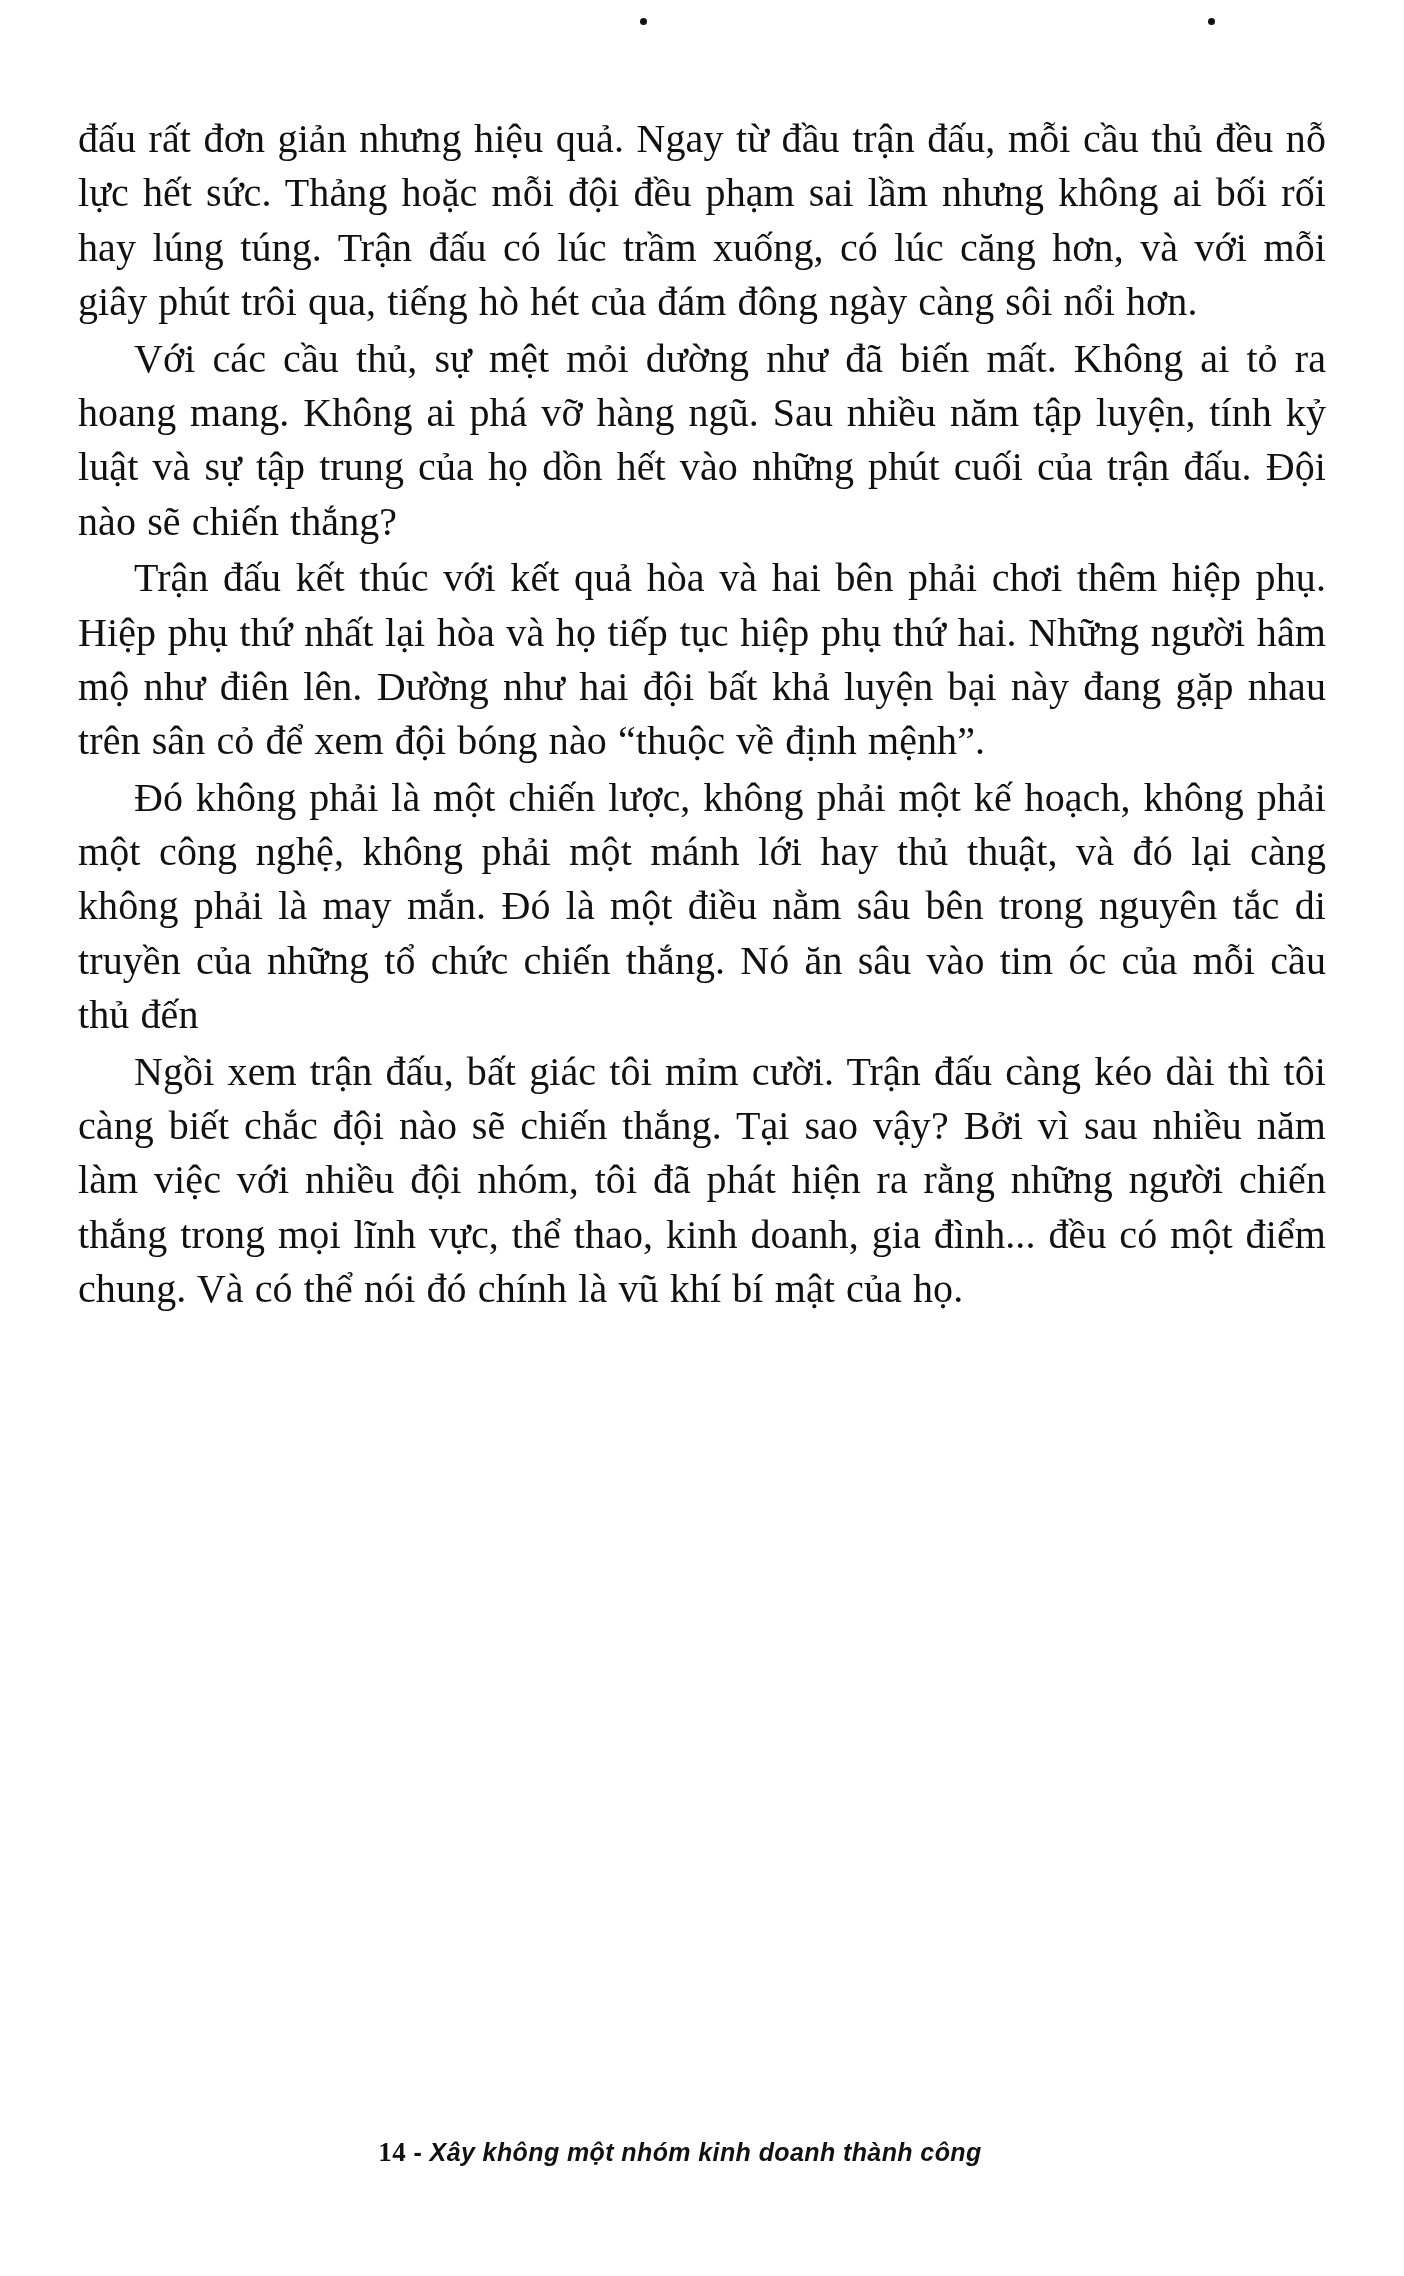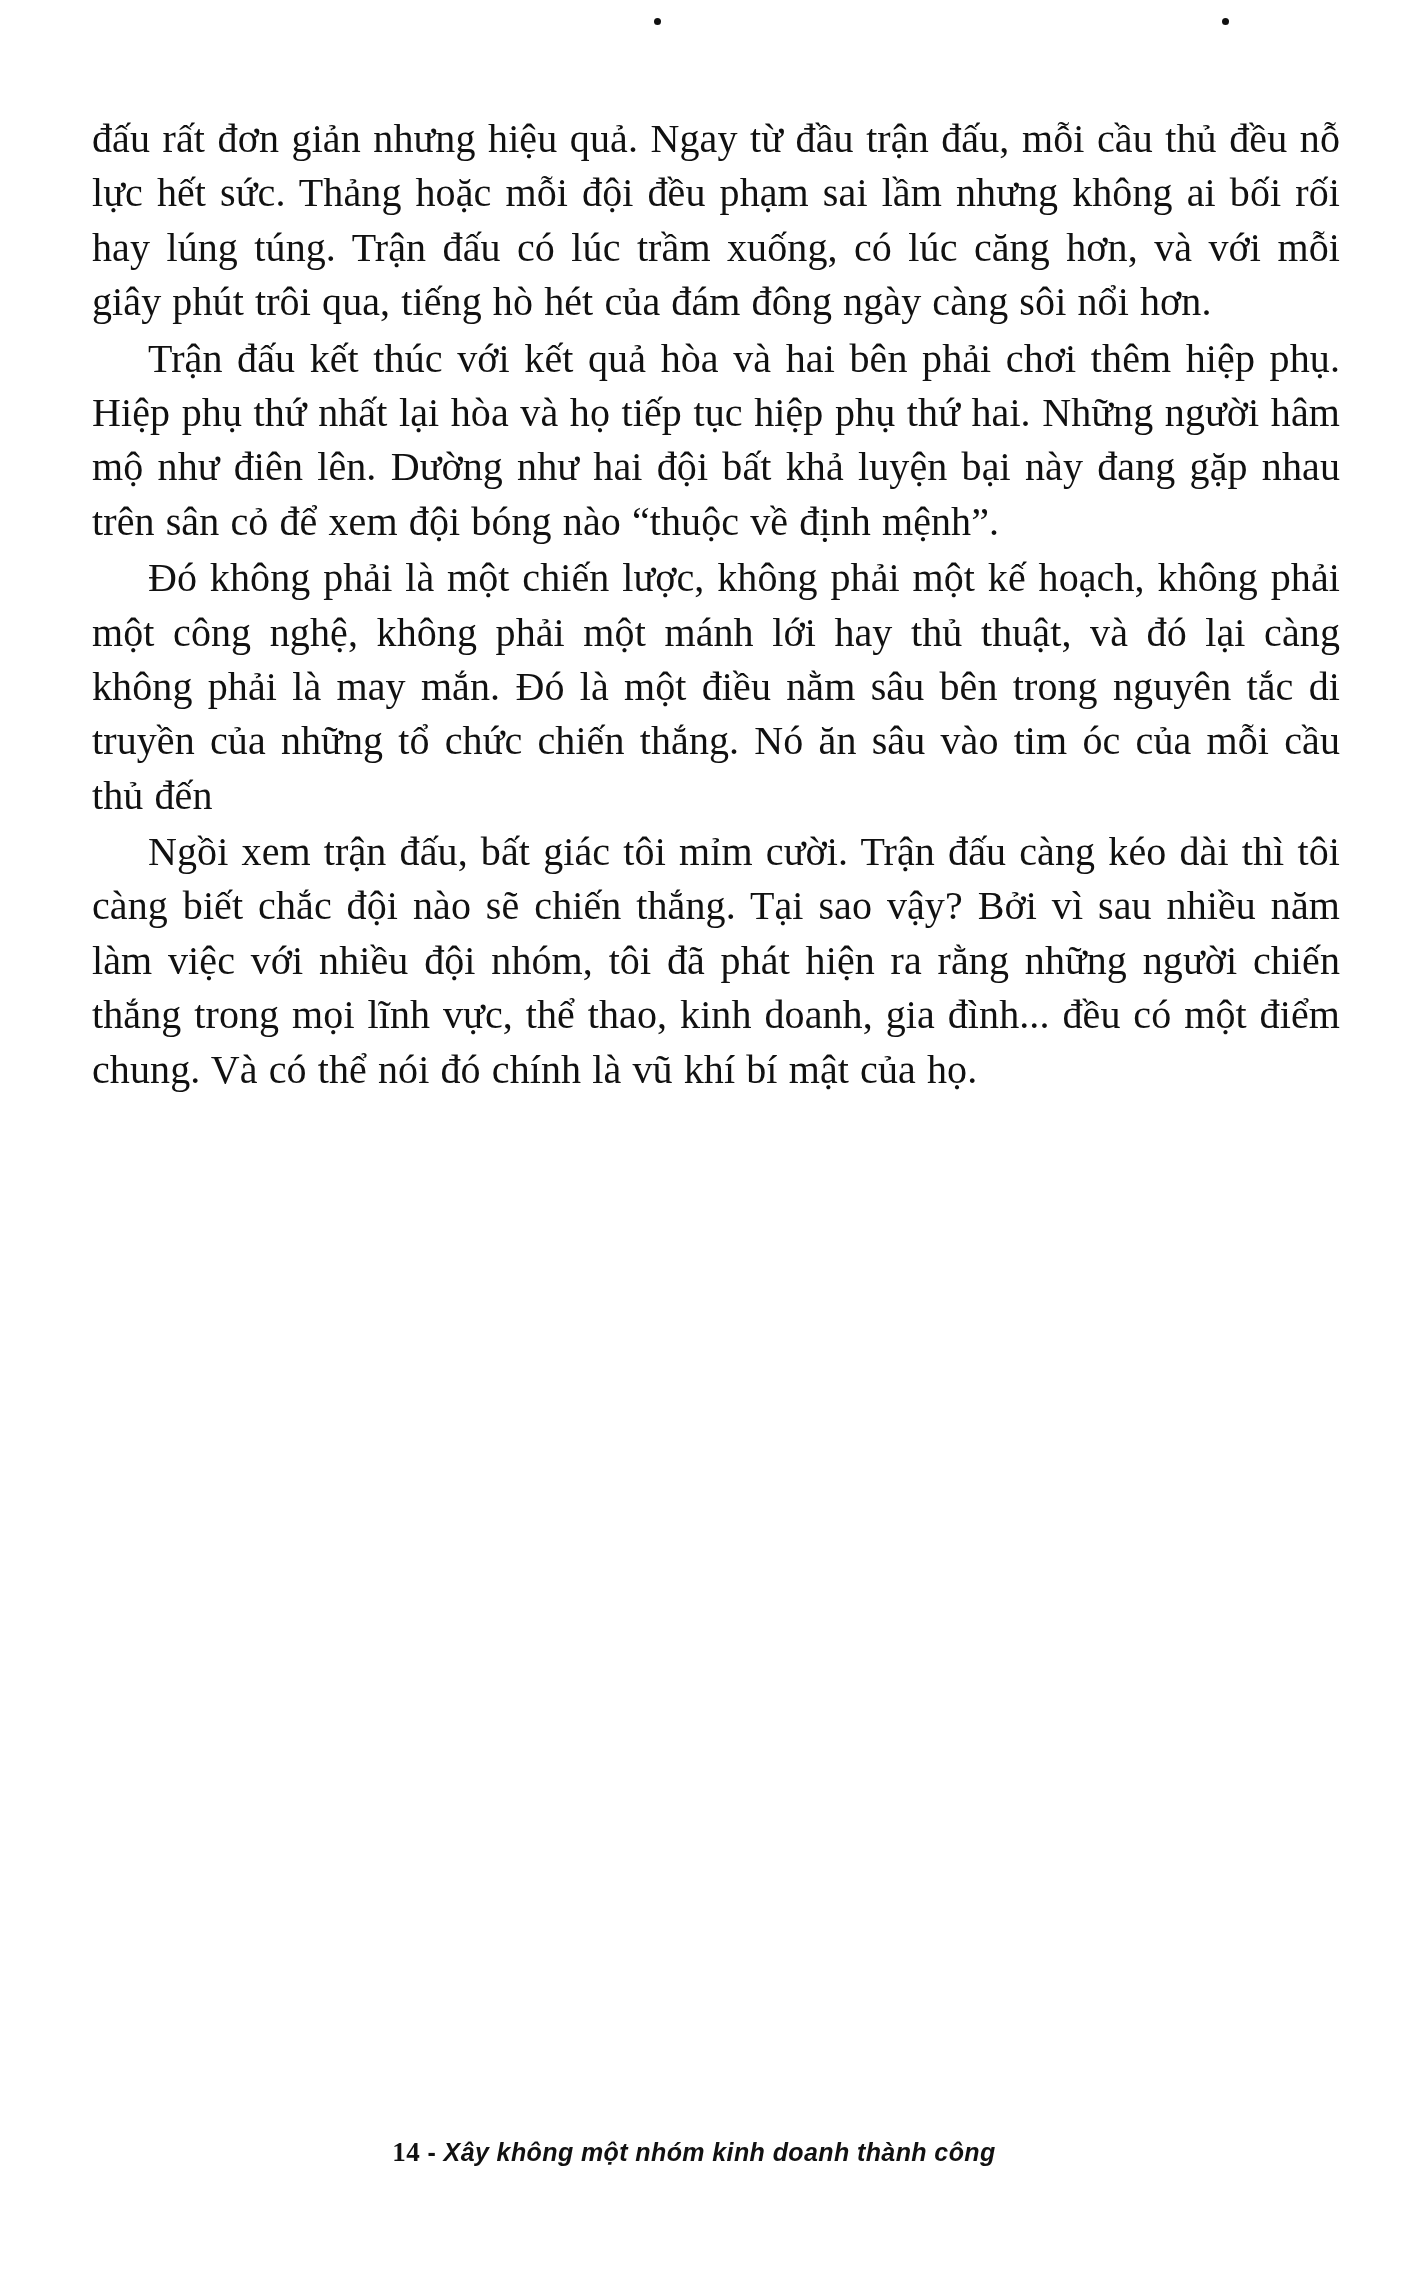--- a/index.html
+++ b/index.html
@@ -10,21 +10,21 @@
   body {
     width: 1404px;
     height: 2276px;
     position: relative;
     font-family: "Liberation Serif", serif;
     color: #0c0c0c;
     overflow: hidden;
   }
   .page {
     position: absolute;
-    top: 0; left: 14px;
+    top: 0; left: 0;
     width: 1360px;
     height: 2276px;
     box-sizing: border-box;
   }
   .top-marks {
     position: absolute;
     top: 18px;
     left: 0;
     width: 100%;
     height: 20px;
@@ -90,20 +90,21 @@
 
 <div class="page">
 
   <div class="top-marks">
     <span class="mark left"></span>
     <span class="mark right"></span>
   </div>
 
   <div class="body-text">
     <p>đấu rất đơn giản nhưng hiệu quả. Ngay từ đầu trận đấu, mỗi cầu thủ đều nỗ lực hết sức. Thảng hoặc mỗi đội đều phạm sai lầm nhưng không ai bối rối hay lúng túng. Trận đấu có lúc trầm xuống, có lúc căng hơn, và với mỗi giây phút trôi qua, tiếng hò hét của đám đông ngày càng sôi nổi hơn.</p>
+    <p class="indent">Với các cầu thủ, sự mệt mỏi dường như đã biến mất. Không ai tỏ ra hoang mang. Không ai phá vỡ hàng ngũ. Sau nhiều năm tập luyện, tính kỷ luật và sự tập trung của họ dồn hết vào những phút cuối của trận đấu. Đội nào sẽ chiến thắng?</p>
     <p class="indent">Trận đấu kết thúc với kết quả hòa và hai bên phải chơi thêm hiệp phụ. Hiệp phụ thứ nhất lại hòa và họ tiếp tục hiệp phụ thứ hai. Những người hâm mộ như điên lên. Dường như hai đội bất khả luyện bại này đang gặp nhau trên sân cỏ để xem đội bóng nào “thuộc về định mệnh”.</p>
     <p class="indent">Đó không phải là một chiến lược, không phải một kế hoạch, không phải một công nghệ, không phải một mánh lới hay thủ thuật, và đó lại càng không phải là may mắn. Đó là một điều nằm sâu bên trong nguyên tắc di truyền của những tổ chức chiến thắng. Nó ăn sâu vào tim óc của mỗi cầu thủ đến</p>
     <p class="indent">Ngồi xem trận đấu, bất giác tôi mỉm cười. Trận đấu càng kéo dài thì tôi càng biết chắc đội nào sẽ chiến thắng. Tại sao vậy? Bởi vì sau nhiều năm làm việc với nhiều đội nhóm, tôi đã phát hiện ra rằng những người chiến thắng trong mọi lĩnh vực, thể thao, kinh doanh, gia đình... đều có một điểm chung. Và có thể nói đó chính là vũ khí bí mật của họ.</p>
   </div>
 
   <div class="footer">
     <span class="page-num">14</span>
     <span>-</span>
     <span class="title">Xây không một nhóm kinh doanh thành công</span>
   </div>

